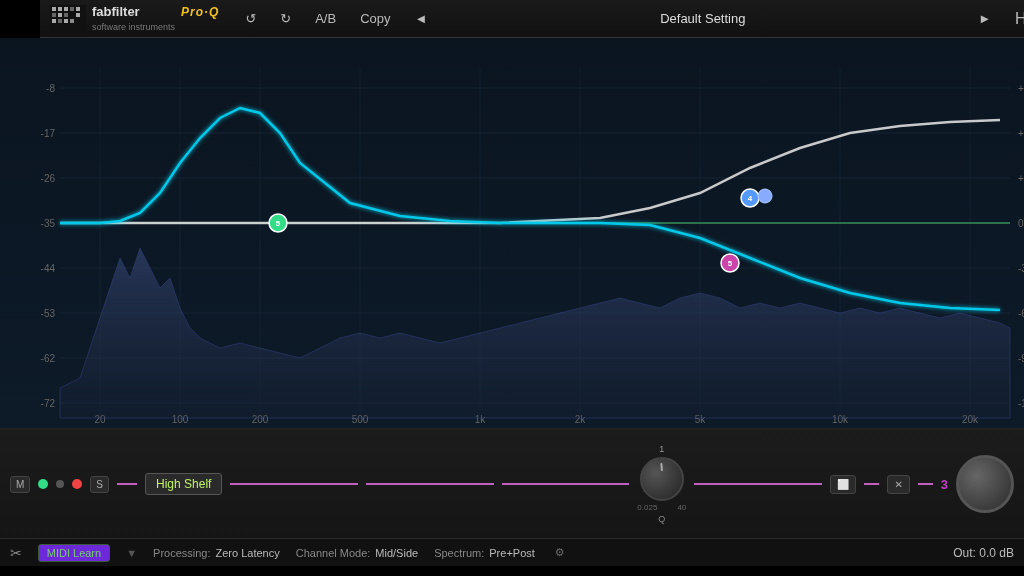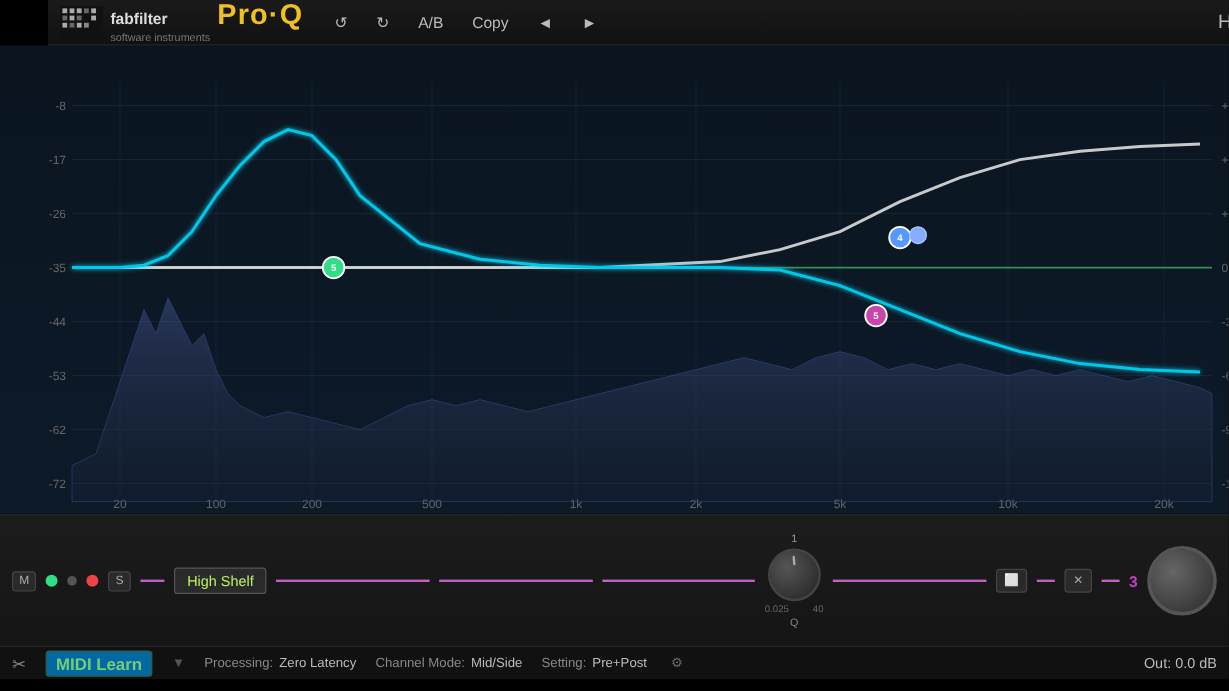--- a/index.html
+++ b/index.html
@@ -32,24 +32,25 @@
     #logo-icon {
       width: 36px;
       height: 28px;
     }
     #logo-text {
       font-size: 11px;
       color: #aaa;
       line-height: 1.2;
     }
     #logo-proq {
-      font-size: 24px;
+      font-size: 12px;
       font-weight: bold;
       color: #f0c020;
       letter-spacing: 1px;
+      font-style: italic;
     }
     #top-controls {
       display: flex;
       align-items: center;
       gap: 12px;
       flex: 1;
     }
     .top-btn {
       background: none;
       border: none;
@@ -253,28 +254,27 @@
     }
     .status-item {
       display: flex;
       align-items: flex-end;
       gap: 5px;
     }
     .status-value {
       color: #bbb;
     }
     #midi-learn-btn {
-      background: #0369a1;
+      background: #6d28d9;
       border: 1px solid #3a5a3a;
       border-radius: 3px;
       color: #7c7;
-      font-size: 14px;
+      font-size: 11px;
       padding: 2px 8px;
       cursor: pointer;
-      font-weight: bold;
     }
     .status-arrow {
       color: #555;
       cursor: pointer;
     }
     #out-level {
       margin-left: auto;
       color: #bbb;
       font-size: 12px;
     }
@@ -320,20 +320,23 @@
     </div>
   </div>
 
   <div id="top-controls">
     <button class="top-btn">↺</button>
     <button class="top-btn">↻</button>
     <button class="top-btn">A/B</button>
     <button class="top-btn">Copy</button>
     <button class="top-btn">◄</button>
 
+    <div id="preset-area">
+      <span id="preset-name">Default Setting</span>
+    </div>
 
     <button class="top-btn">►</button>
     <button id="help-btn" class="top-btn">Help</button>
   </div>
 </div>
 
 <div id="eq-area">
   <span id="spectrum-label">Spectrum</span>
   <span id="db-badge">12 dB</span>
 
@@ -493,21 +496,21 @@
     <span>Processing:</span>
     <span class="status-value">Zero Latency</span>
   </div>
 
   <div class="status-item">
     <span>Channel Mode:</span>
     <span class="status-value">Mid/Side</span>
   </div>
 
   <div class="status-item">
-    <span>Setting:</span>
+    <span>Spectrum:</span>
     <span class="status-value">Pre+Post</span>
   </div>
 
   <span style="color:#666; cursor:pointer; margin-left:4px;">⚙</span>
 
   <div id="out-level">
     <span>Out:</span>
     <span class="status-value">0.0 dB</span>
   </div>
 </div>

